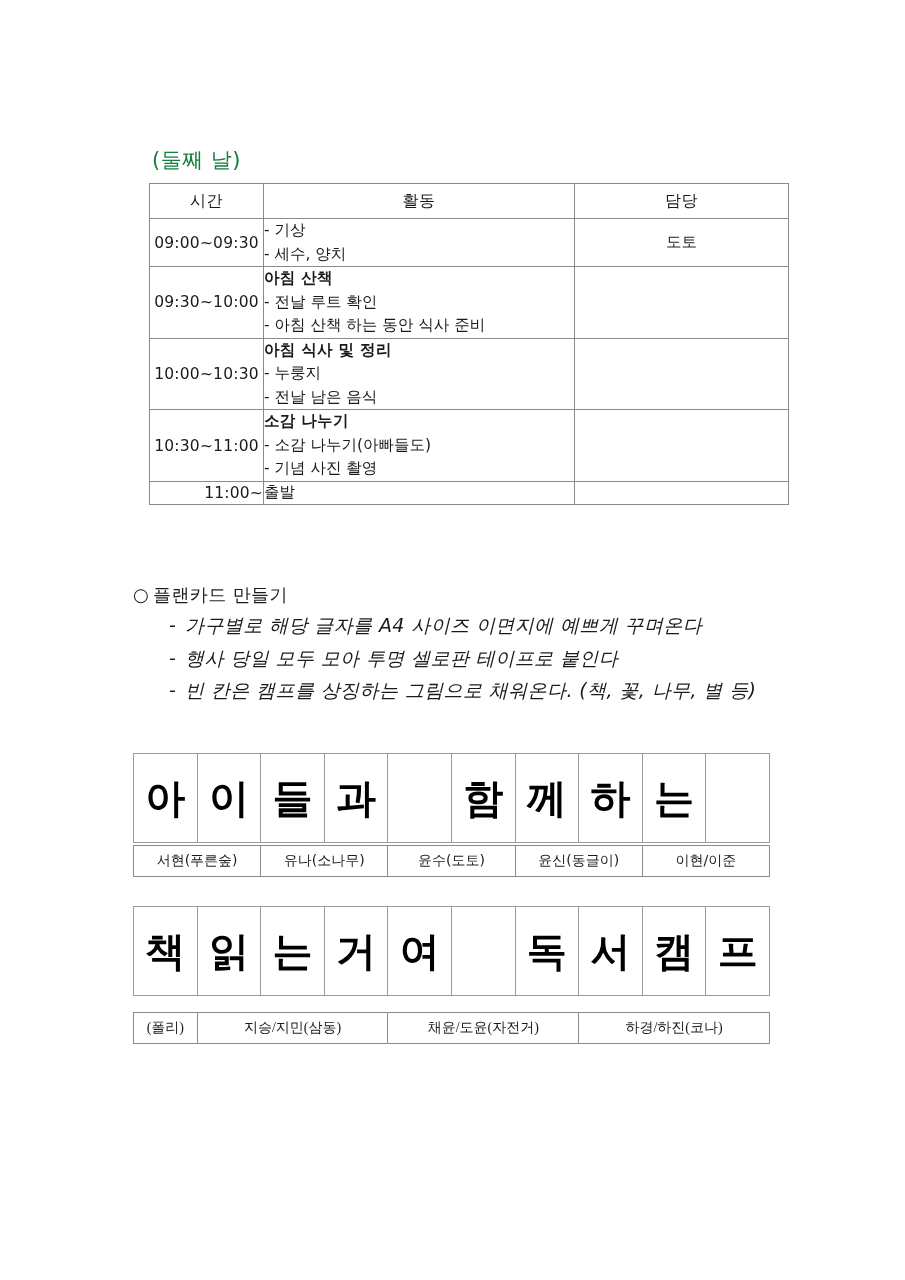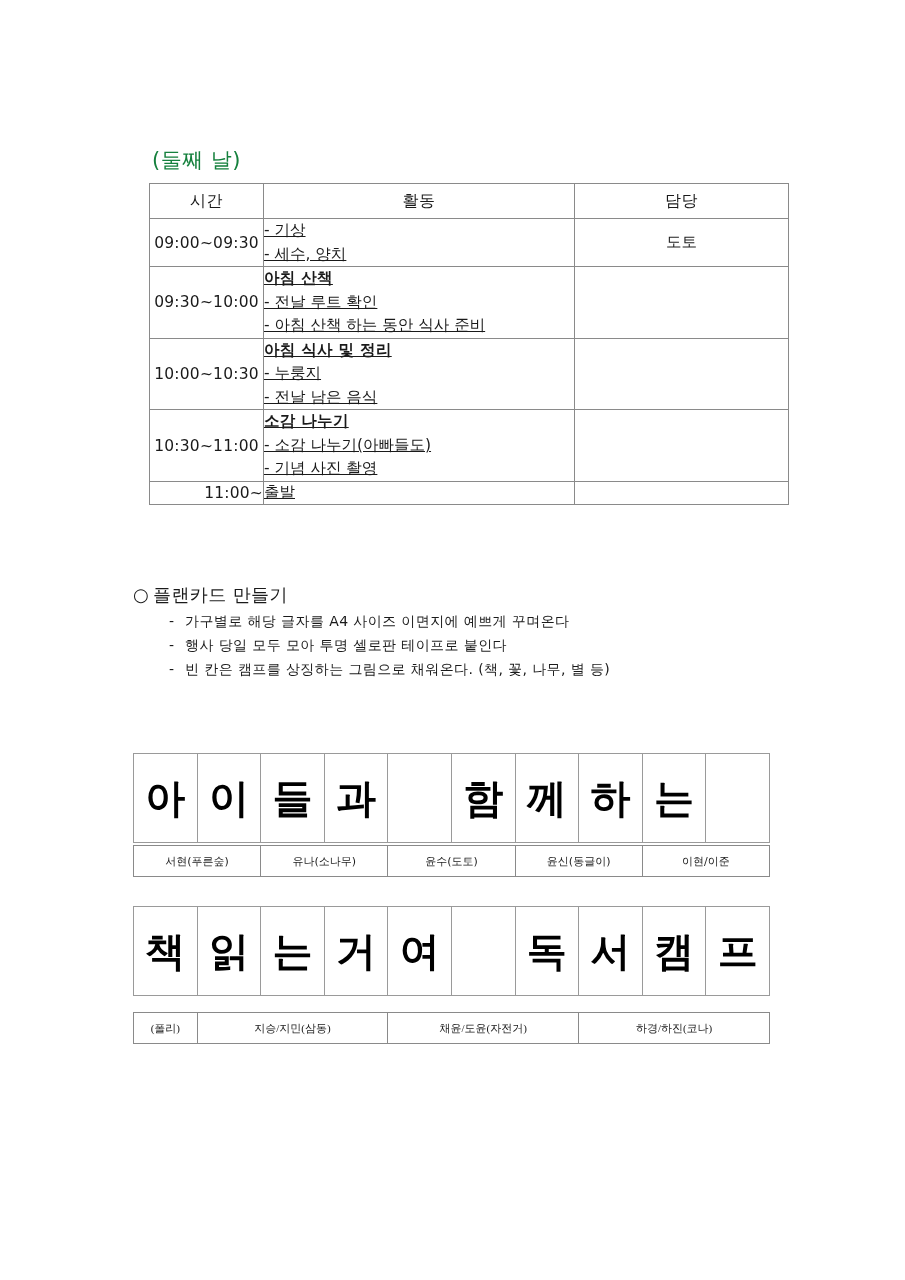--- a/index.html
+++ b/index.html
@@ -86,48 +86,48 @@
     line-height: 1.52;
     font-size: 15.5px;
   }
   .cell-act.center {
     text-align: left;
     padding-left: 0;
     line-height: 1.4;
   }
   .act-title {
     font-weight: bold;
-    text-decoration: underline;
     letter-spacing: 0.3px;
   }
-  .act-line { white-space: nowrap; text-decoration: underline; }
+  .act-line { white-space: nowrap; }
 
   
   .bullets {
     position: absolute;
     left: 133px;
     top: 581px;
     width: 700px;
   }
   .bullet-main {
     font-size: 18px;
     line-height: 1.55;
     letter-spacing: 0.4px;
     white-space: nowrap;
   }
   .bullet-main .marker {
     display: inline-block;
     width: 20px;
   }
   .bullet-sub {
-    font-size: 14px;
+    font-size: 19px;
     line-height: 1.72;
     letter-spacing: 0.4px;
     padding-left: 36px;
     white-space: nowrap;
+    font-style: italic;
   }
   .bullet-sub .marker {
     display: inline-block;
     width: 16px;
   }
 
   
   .banner {
     position: absolute;
     left: 133px;
@@ -156,21 +156,21 @@
     width: 637px;
     border-collapse: collapse;
     table-layout: fixed;
     border: 1.3px solid #4a4a4a;
   }
   .names td {
     border: 0.9px solid #8a8a8a;
     height: 30px;
     text-align: center;
     vertical-align: middle;
-    font-size: 11px;
+    font-size: 14px;
     color: #1a1a1a;
     padding: 0 2px;
     white-space: nowrap;
   }
   #names-1 { top: 845px; }
   #names-2 { top: 1012px; font-family: Liberation Serif, serif; }
 </style>
 </head>
 <body>
 

